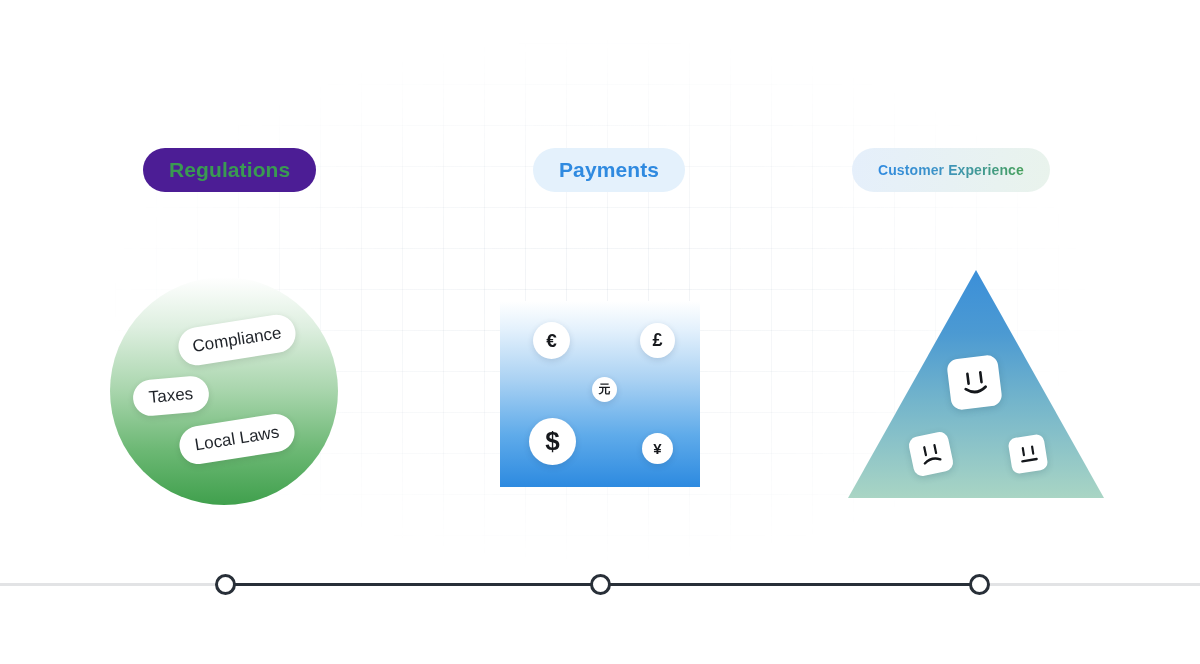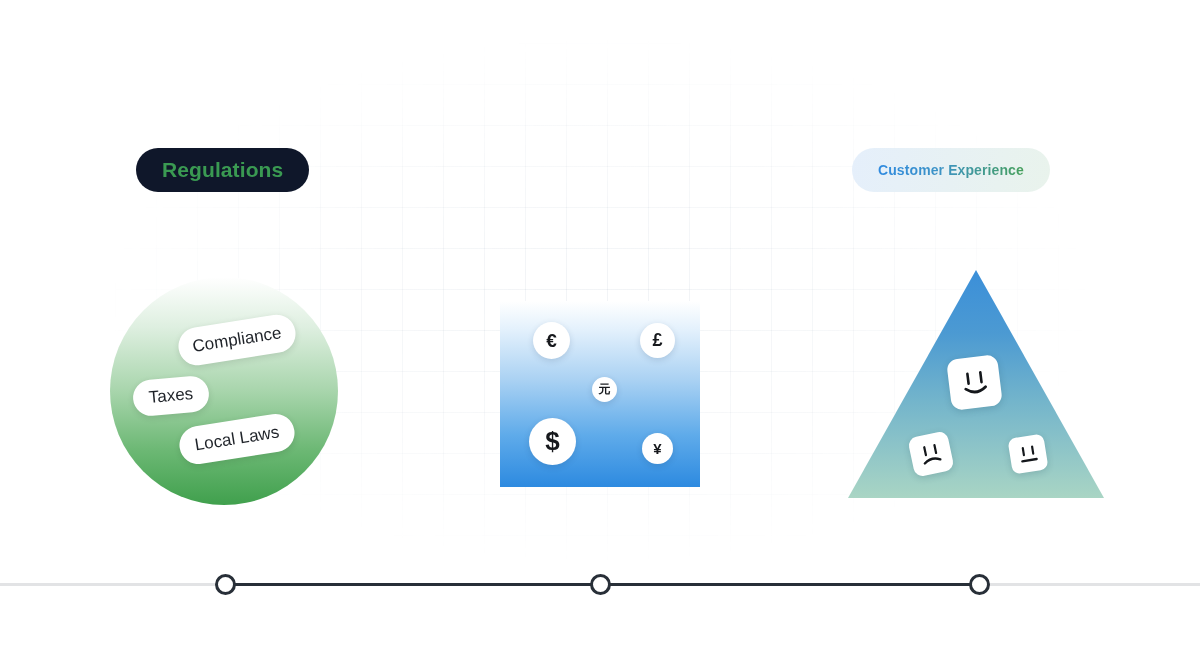--- a/index.html
+++ b/index.html
@@ -43,22 +43,22 @@
     align-items: center;
     justify-content: center;
     border-radius: 22px;
     font-size: 21px;
     font-weight: 600;
     letter-spacing: 0.1px;
     white-space: nowrap;
     padding: 0 26px;
   }
   #pill-regulations {
-    left: 136px; top: 148px;
-    background: #0f172a;
+    left: 143px; top: 148px;
+    background: #4c1d95;
     color: #3a9a52;
   }
   #pill-payments {
     left: 533px; top: 148px;
     background: #e4f1fc;
     color: #2f8ae0;
   }
   #pill-customer {
     left: 852px; top: 148px;
     background: #e9f2ec;
@@ -204,20 +204,23 @@
 <body>
 
 <div id="stage">
 
   <div id="grid"></div>
 
   <div class="title-pill" id="pill-regulations">
     <span>Regulations</span>
   </div>
 
+  <div class="title-pill" id="pill-payments">
+    <span>Payments</span>
+  </div>
 
   <div class="title-pill" id="pill-customer">
     <span class="grad-text">Customer Experience</span>
   </div>
 
   <div id="circle-shape"></div>
 
   <div class="tag" id="tag-compliance">
     <span>Compliance</span>
   </div>

